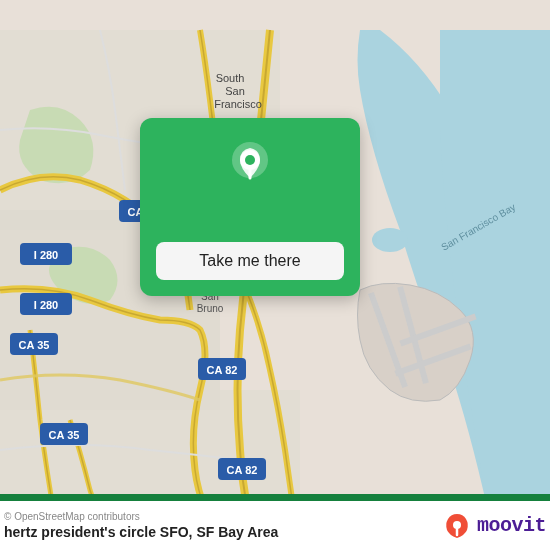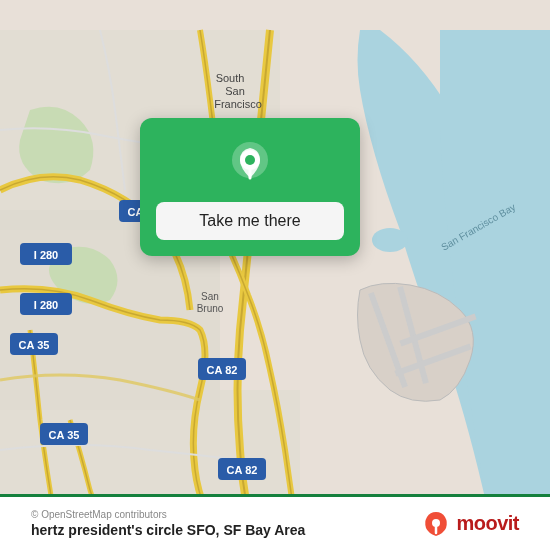--- a/index.html
+++ b/index.html
@@ -34,20 +34,21 @@
       left: 140px;
       width: 220px;
       background: #2db35d;
       border-radius: 12px;
       padding: 20px 16px 16px 16px;
       display: flex;
       flex-direction: column;
       align-items: center;
       box-shadow: 0 4px 16px rgba(0,0,0,0.25);
       z-index: 10;
+      gap: 40px;
     }
 
     #location-icon-wrapper {
       width: 52px;
       height: 52px;
       display: flex;
       align-items: center;
       justify-content: center;
       margin-bottom: 12px;
     }
@@ -65,25 +66,25 @@
       text-align: center;
     }
 
     
     #bottom-bar {
       position: absolute;
       bottom: 0;
       left: 0;
       width: 550px;
       background: #fff;
-      padding: 10px 31px;
+      padding: 10px 4px;
       display: flex;
       align-items: center;
       justify-content: space-between;
-      border-top: 3px solid #15803d;
+      border-top: 7px solid #15803d;
       z-index: 20;
       height: 56px;
     }
 
     #bottom-left {
       display: flex;
       flex-direction: column;
     }
 
     #attribution {
@@ -105,22 +106,23 @@
     }
 
     #moovit-icon {
       width: 28px;
       height: 28px;
     }
 
     #moovit-text {
       font-size: 20px;
       font-weight: 700;
-      color: #b91c1c;
+      color: #4c1d95;
       letter-spacing: -0.5px;
+      font-family: Liberation Mono, monospace;
     }
   </style>
 </head>
 <body>
 
 <div id="map-container">
 
   <svg id="map-svg" viewBox="0 0 550 490">
 
     <rect x="0" y="0" width="550" height="490" fill="#e8e0d8"></rect>

